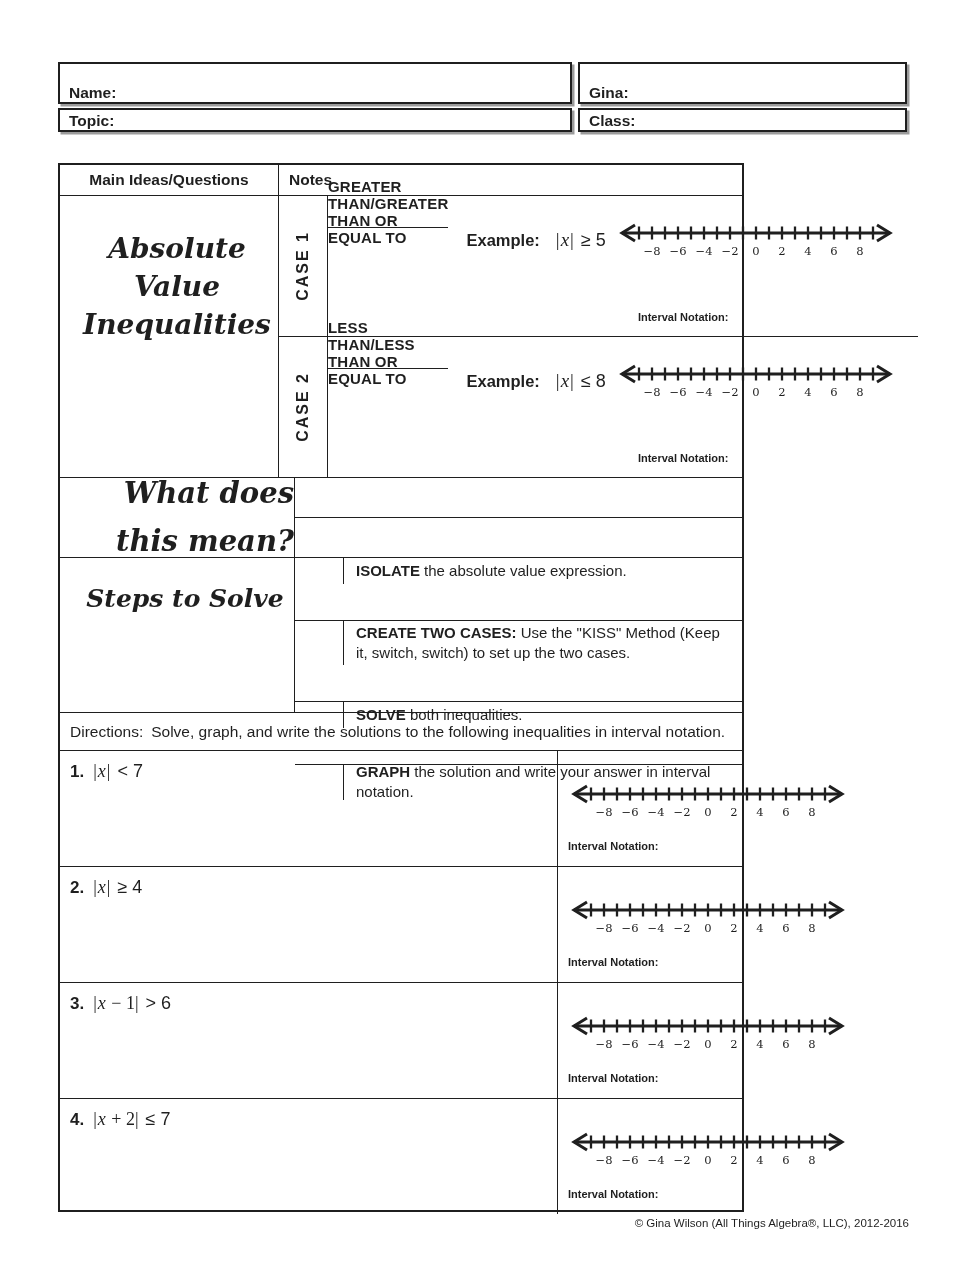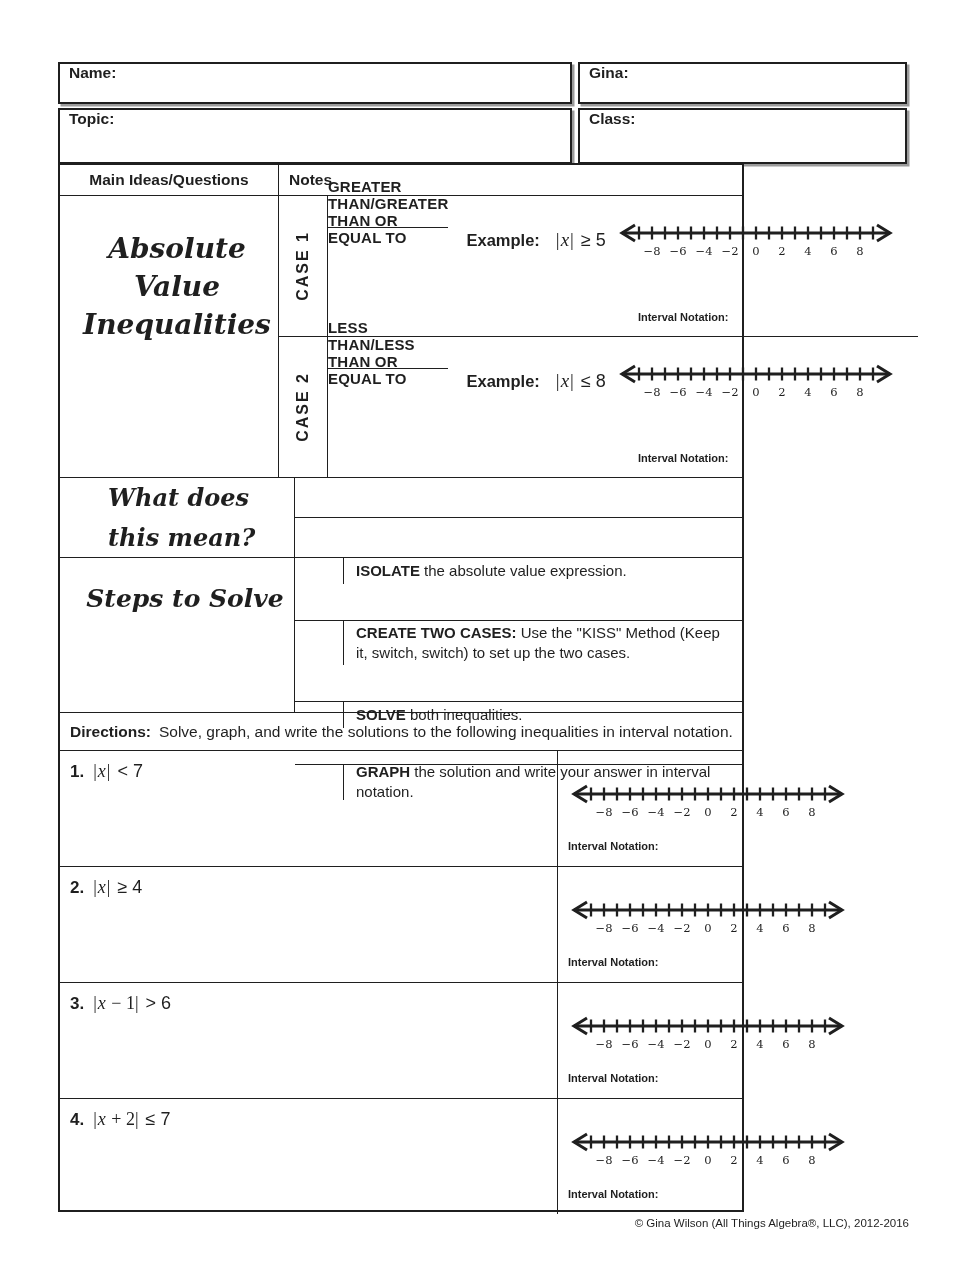--- a/index.html
+++ b/index.html
@@ -15,29 +15,29 @@
   }
 
   
   .top-fields { position: absolute; left: 58px; top: 62px; width: 849px; }
   .field-row { display: flex; gap: 6px; margin-bottom: 4px; }
   .field-box {
     border: 2px solid #1f1f1f;
     box-shadow: 2.5px 2.5px 0 #9b9b9b;
     background: #fff;
     display: flex;
-    align-items: flex-start;
+    align-items: flex-end;
     padding-left: 9px;
     font-weight: bold;
     font-size: 15.5px;
   }
   .field-box.wide { width: 514px; }
   .field-box.narrow { flex: 1; }
   .row-a .field-box { height: 42px; }
-  .row-b .field-box { height: 56px; }
+  .row-b .field-box { height: 24px; }
 
   
   .main-table {
     position: absolute;
     left: 58px; top: 163px;
     width: 686px; height: 1049px;
     border: 2px solid #1f1f1f;
     display: flex;
     flex-direction: column;
     background: #fff;
@@ -92,21 +92,21 @@
 
   
   .math { font-family: "Liberation Serif", serif; font-size: 19px; white-space: nowrap; }
   .math .bar { font-style: normal; }
   .math .var { font-style: italic; padding: 0 1px; }
   .math .rel { font-family: "Liberation Sans", sans-serif; font-size: 18px; margin-left: 7px; }
 
   
   .section-what { height: 80px; }
   .what-title-cell { display: flex; flex-direction: column; justify-content: center;
-    text-align: left; font-size: 24px; line-height: 1.65; padding-left: 32px; }
+    text-align: right; font-size: 29px; line-height: 1.65; padding-left: 32px; }
   .what-rows { flex: 1; display: flex; flex-direction: column; }
   .what-row { flex: 1; }
   .what-row + .what-row { border-top: 1.5px solid #1f1f1f; }
 
   
   .section-steps { height: 155px; }
   .steps-title-cell { text-align: center; padding-top: 26px; font-size: 25px; }
   .steps-rows { flex: 1; display: flex; flex-direction: column; }
   .step-row { display: flex; justify-content: center; }
   .step-row + .step-row { border-top: 1.5px solid #1f1f1f; margin-top: 36px; }
@@ -115,21 +115,21 @@
     flex: 1; display: flex; align-items: center;
     padding: 3px 12px; font-size: 15px; line-height: 1.32;
   }
   .step-text .inner { display: inline; }
   .b { font-weight: bold; }
   .step-h-1 { height: 40px; } .step-h-2 { height: 45px; }
   .step-h-3 { height: 34px; } .step-h-4 { height: 36px; }
 
   
   .directions-row { height: 38px; align-items: center; padding-left: 10px; font-size: 15.5px; }
-  .directions-row .dir-label { font-weight: bold; margin-right: 8px; }
+  .directions-row .dir-label { font-weight: normal; margin-right: 8px; }
 
   
   .problem-row { height: 116px; }
   .prob-left {
     width: 498px; flex: 0 0 498px; border-right: 1.5px solid #1f1f1f;
     padding: 10px 0 0 10px; display: flex; align-items: baseline; gap: 9px;
   }
   .prob-num { font-weight: bold; font-size: 17px; }
   .prob-left .math { font-size: 18px; }
   .prob-right { flex: 1; display: flex; flex-direction: column; }

